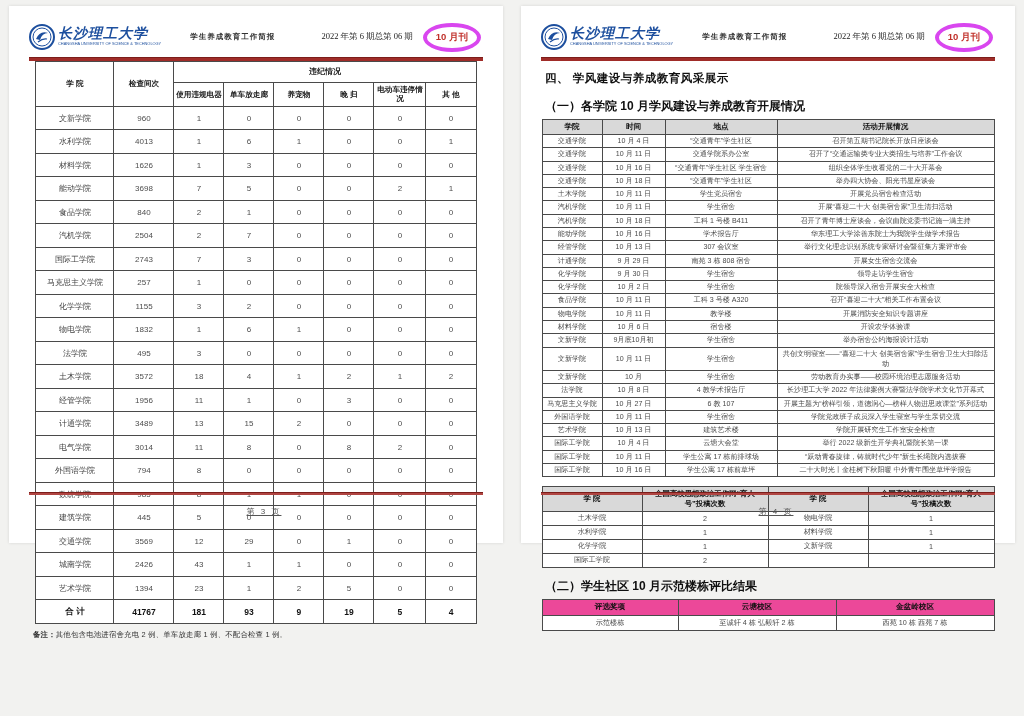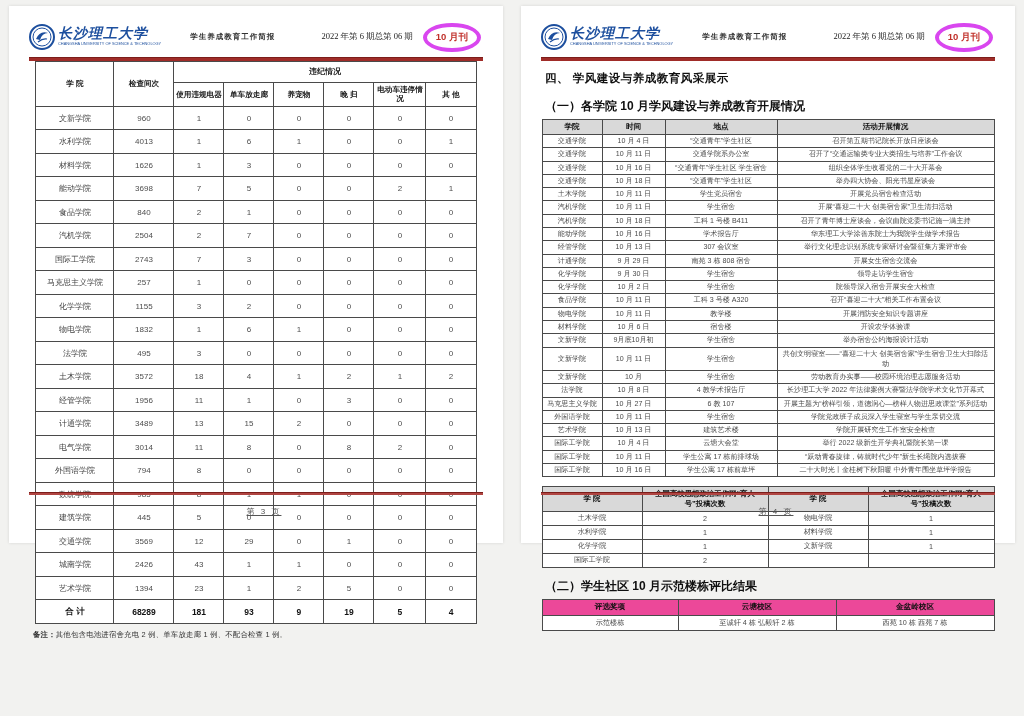--- a/index.html
+++ b/index.html
@@ -363,21 +363,21 @@
           <td>1</td>
           <td>2</td>
           <td>5</td>
           <td>0</td>
           <td>0</td>
         </tr>
       </tbody>
     <tfoot>
       <tr class="total">
         <td>合 计</td>
-        <td>68289</td>
+        <td>41767</td>
         <td>181</td>
         <td>93</td>
         <td>9</td>
         <td>19</td>
         <td>5</td>
         <td>4</td>
       </tr>
     </tfoot>
   </table>
 

